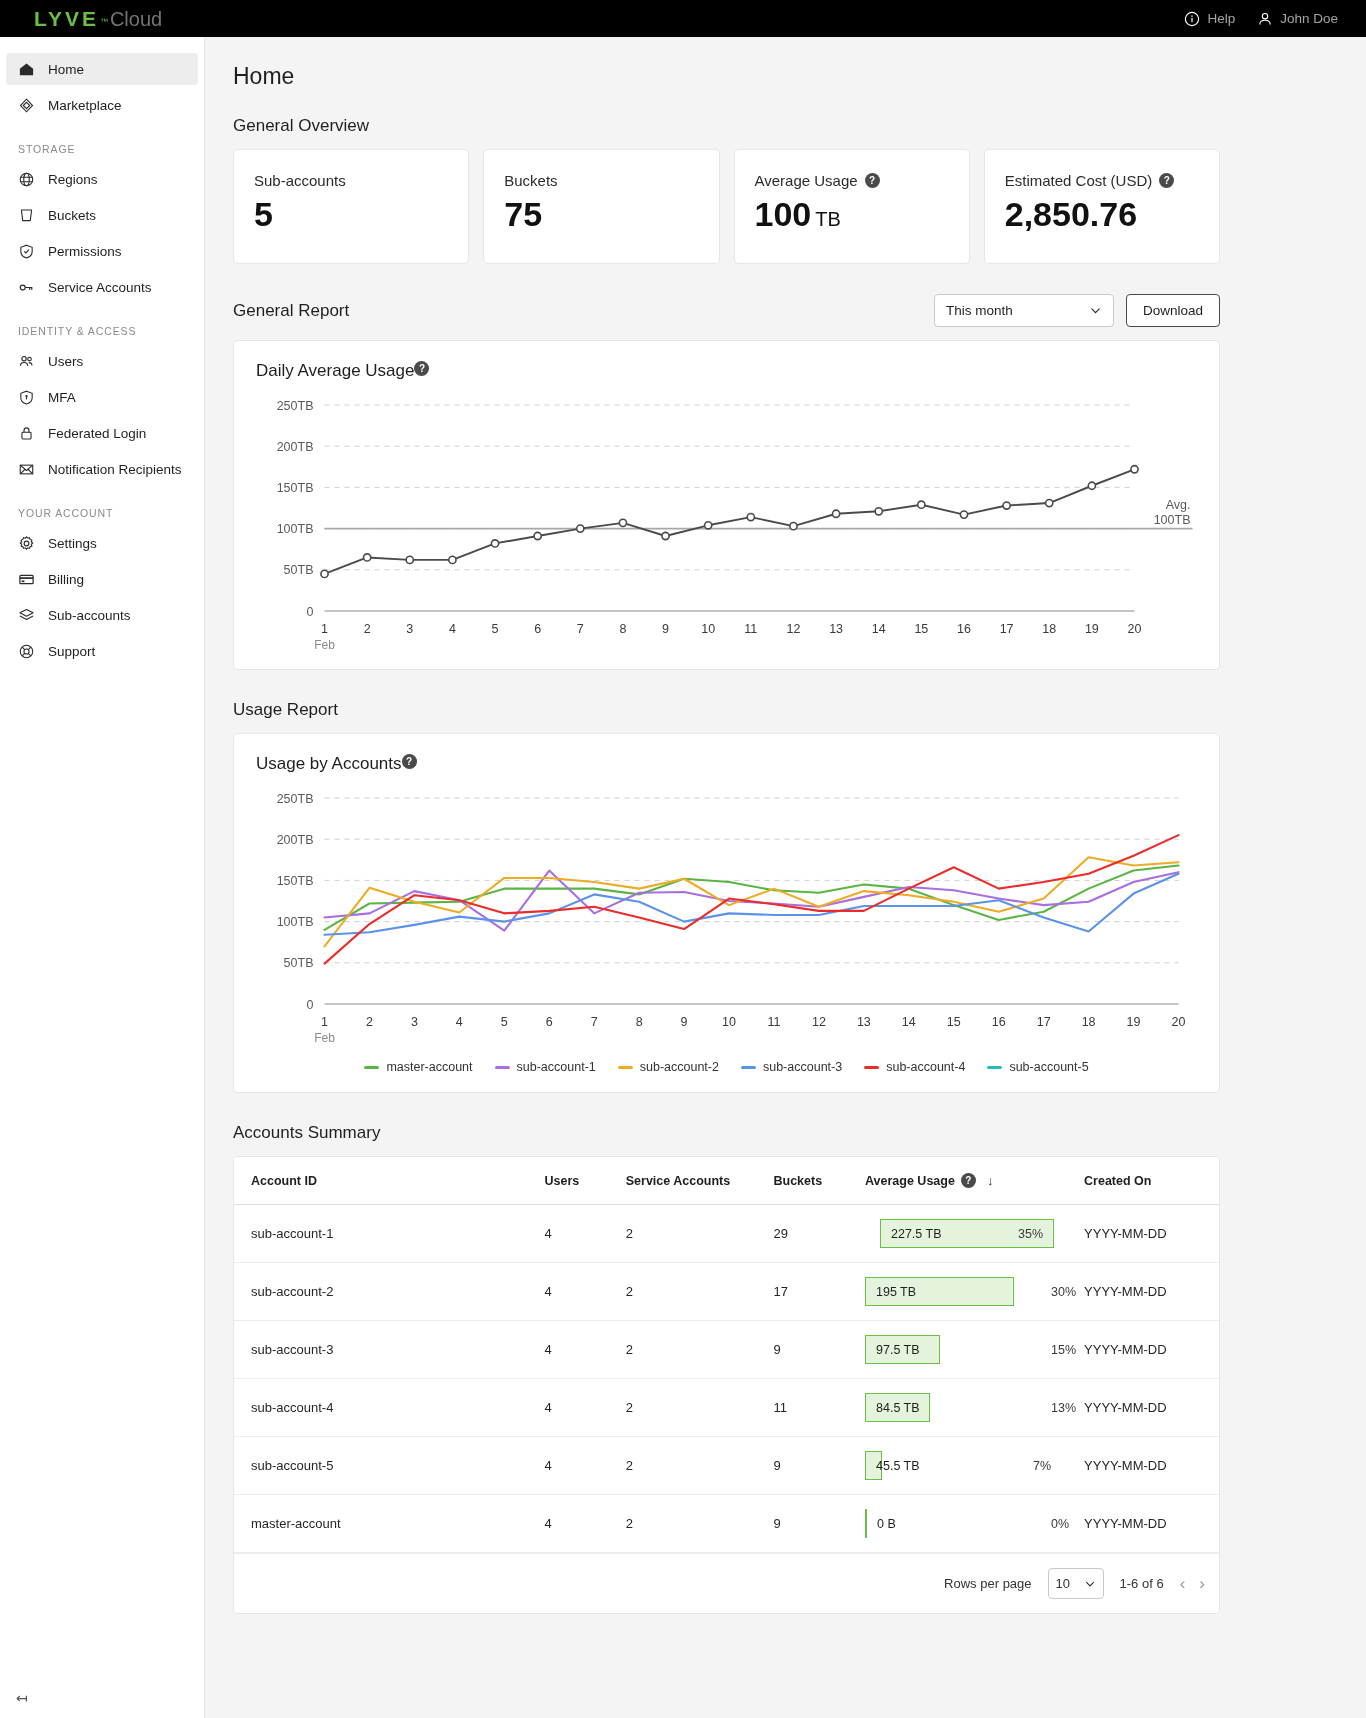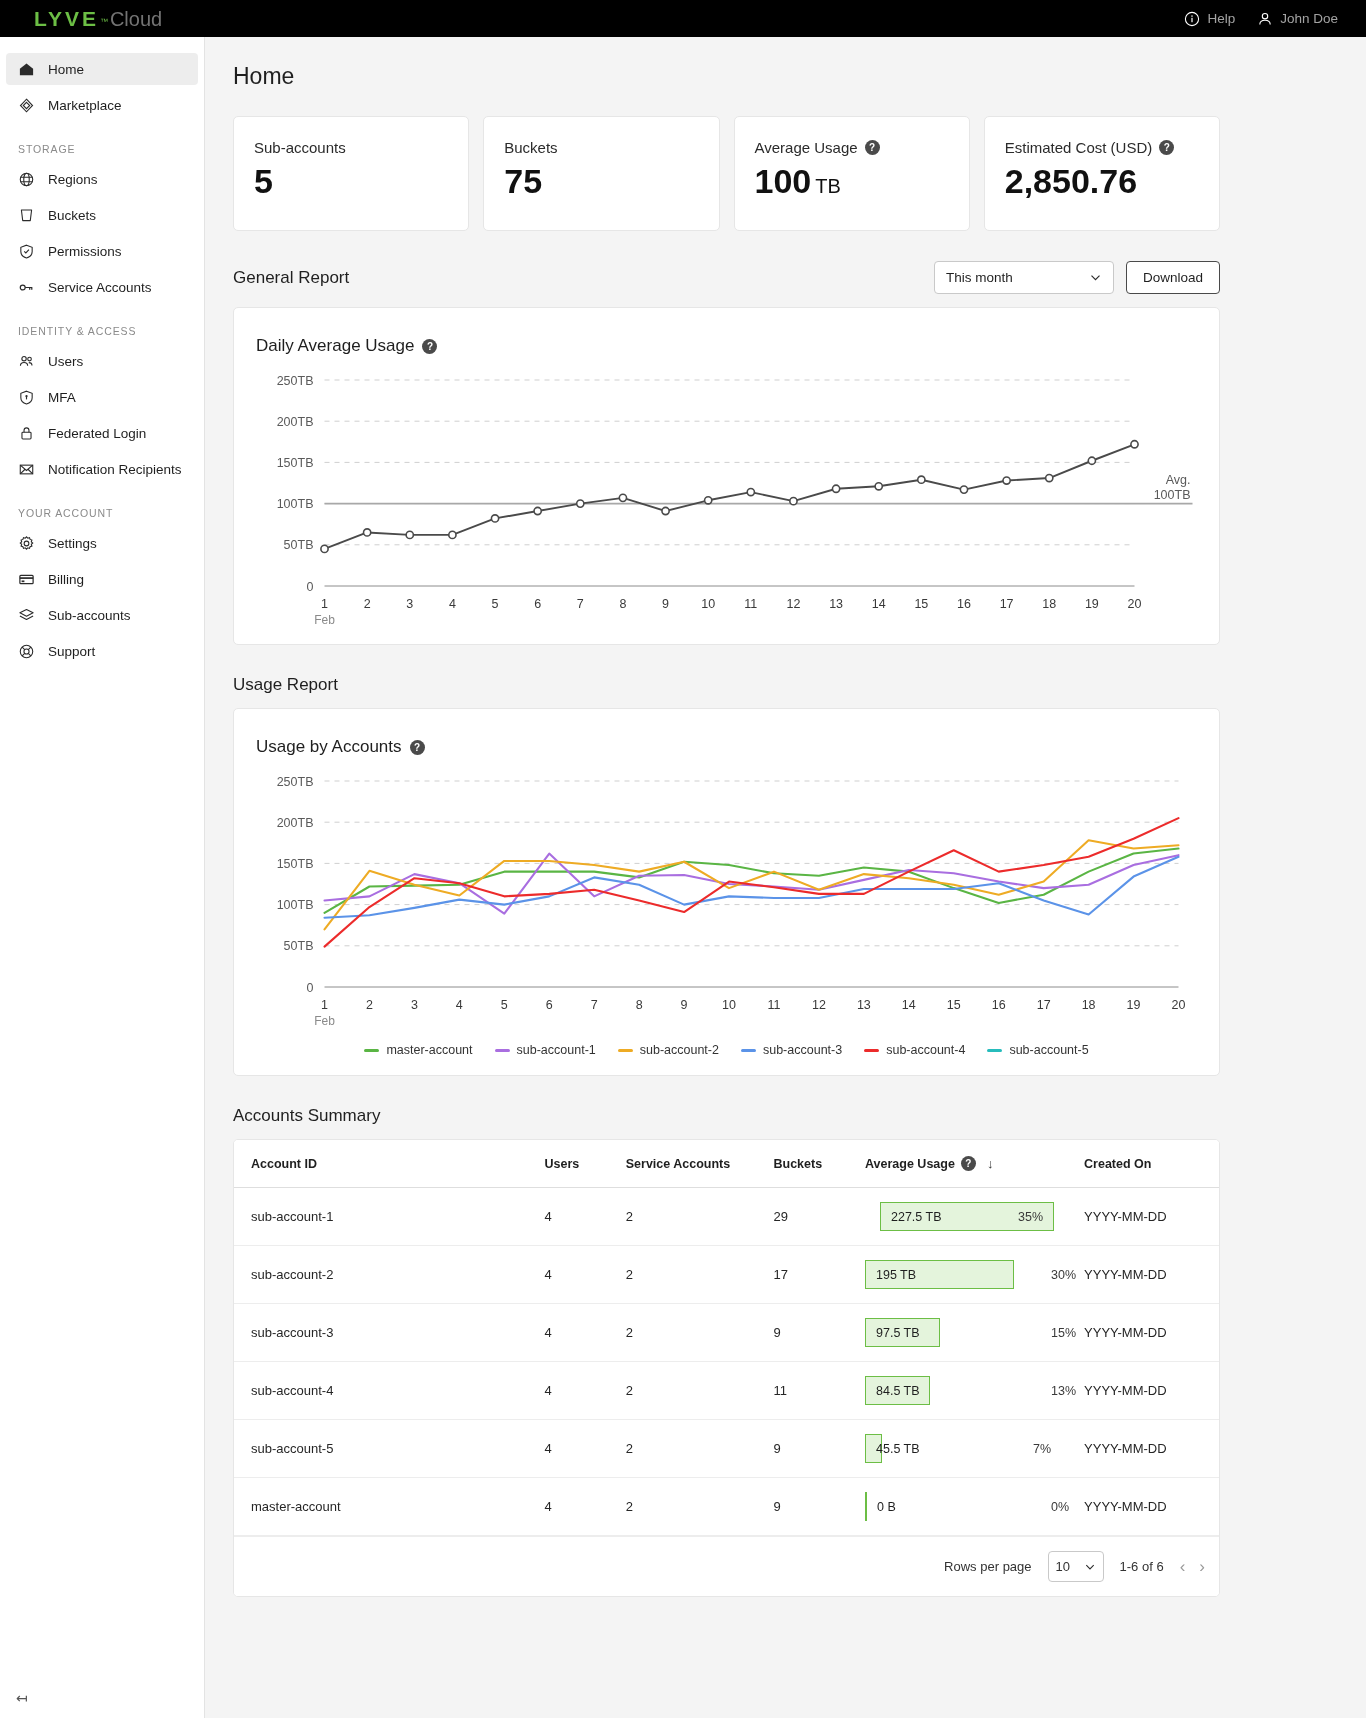--- a/index.html
+++ b/index.html
@@ -79,21 +79,21 @@
     display: flex; align-items: center; padding: 0 11px; font-size: 13.5px; color: #1f1f1f; cursor: pointer;
   }
   .select-box .chev { margin-left: auto; }
   .btn-outline {
     height: 33px; padding: 0 16px; background: #fff; border: 1px solid #4a4a4a; border-radius: 4px;
     font-size: 13.5px; color: #1f1f1f; cursor: pointer; font-family: inherit;
   }
 
   
   .panel { background: #fff; border: 1px solid #e6e6e6; border-radius: 5px; padding: 20px 22px 12px 22px; }
-  .panel-title { font-size: 17px; color: #1f1f1f; display: flex; align-items: center; gap: 8px; margin-bottom: 14px; margin-top: 8px; }
+  .panel-title { font-size: 17px; color: #1f1f1f; display: flex; align-items: flex-start; gap: 0; margin-bottom: 14px; }
   .chart-wrap { position: relative; }
   svg.chart { display: block; width: 100%; }
   .legend { display: flex; justify-content: center; gap: 22px; margin-top: 10px; padding-bottom: 6px; flex-wrap: wrap;}
   .legend-item { display: flex; align-items: center; gap: 7px; font-size: 12.5px; color: #333; cursor: pointer;}
   .legend-dash { width: 15px; height: 3px; border-radius: 2px; display:block; }
 
   
   .table-card { background: #fff; border: 1px solid #e6e6e6; border-radius: 5px; overflow: hidden; }
   table { width: 100%; border-collapse: collapse; }
   thead th {
@@ -295,20 +295,21 @@
         </span>
         <span>Support</span>
       </div>
     <div class="collapse-handle">↤</div>
   </nav>
 
   <main class="main">
     <div class="main-inner">
       <h1 class="page-title">Home</h1>
 
+      <h2 class="section-title">General Overview</h2>
       <div class="cards" id="overview-cards">
           <div class="card">
             <div class="card-label">
               <span>Sub-accounts</span>
             </div>
             <div class="card-value"><span>5</span></div>
           </div>
           <div class="card">
             <div class="card-label">
               <span>Buckets</span>

